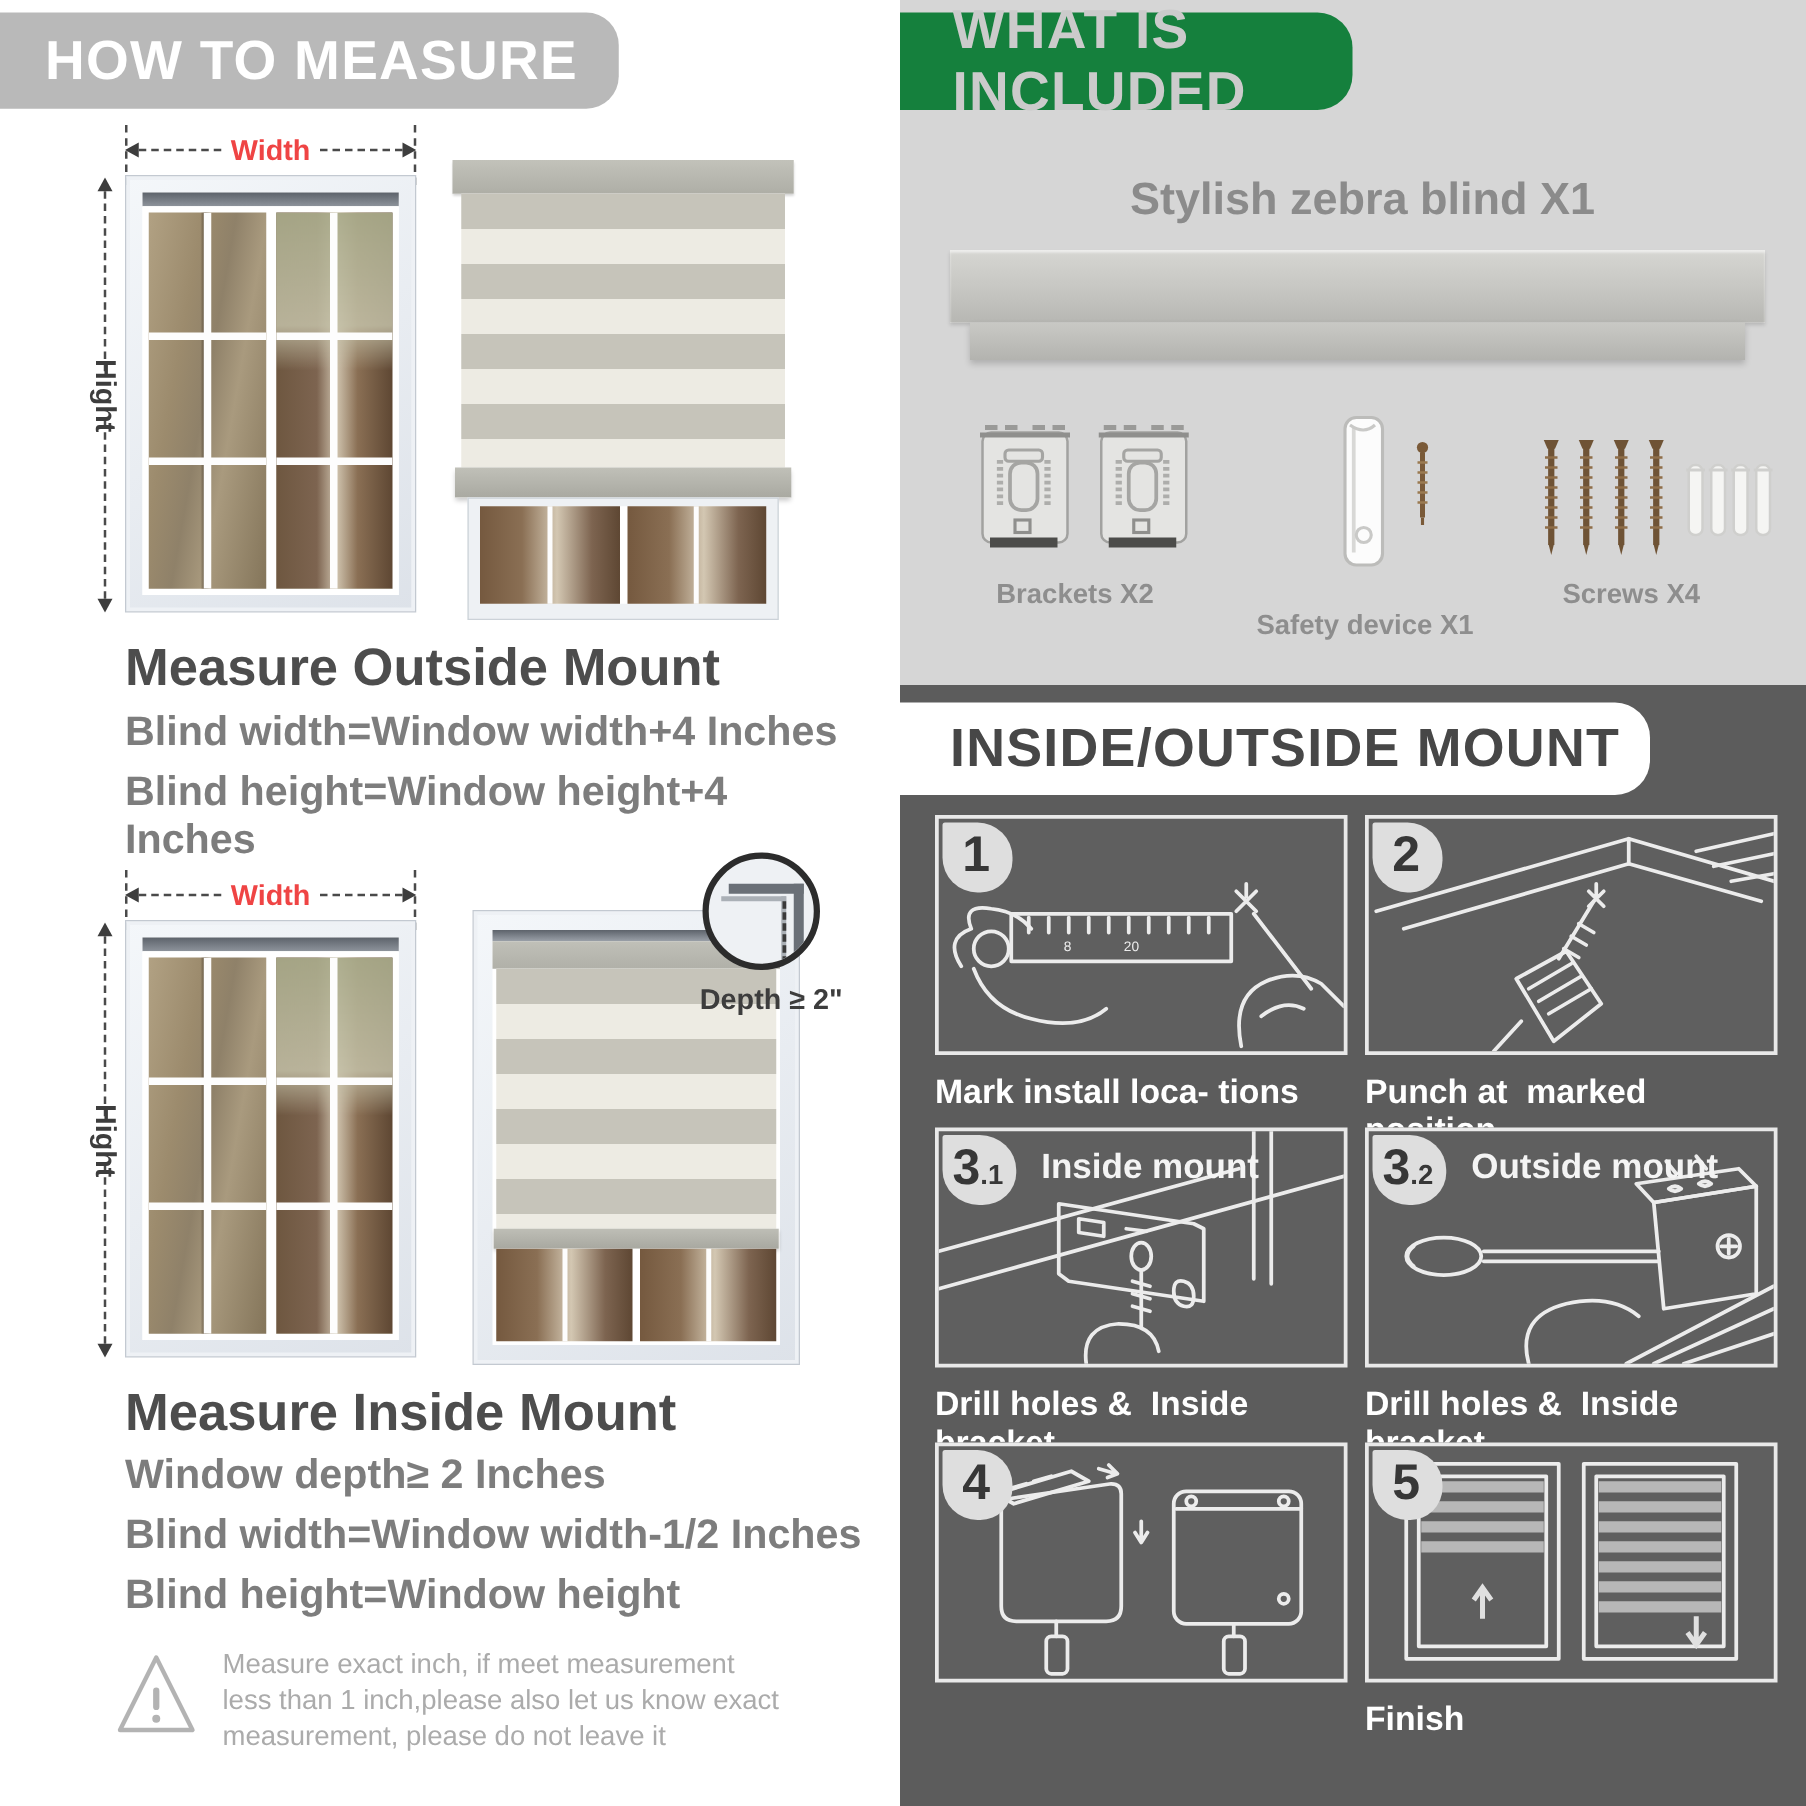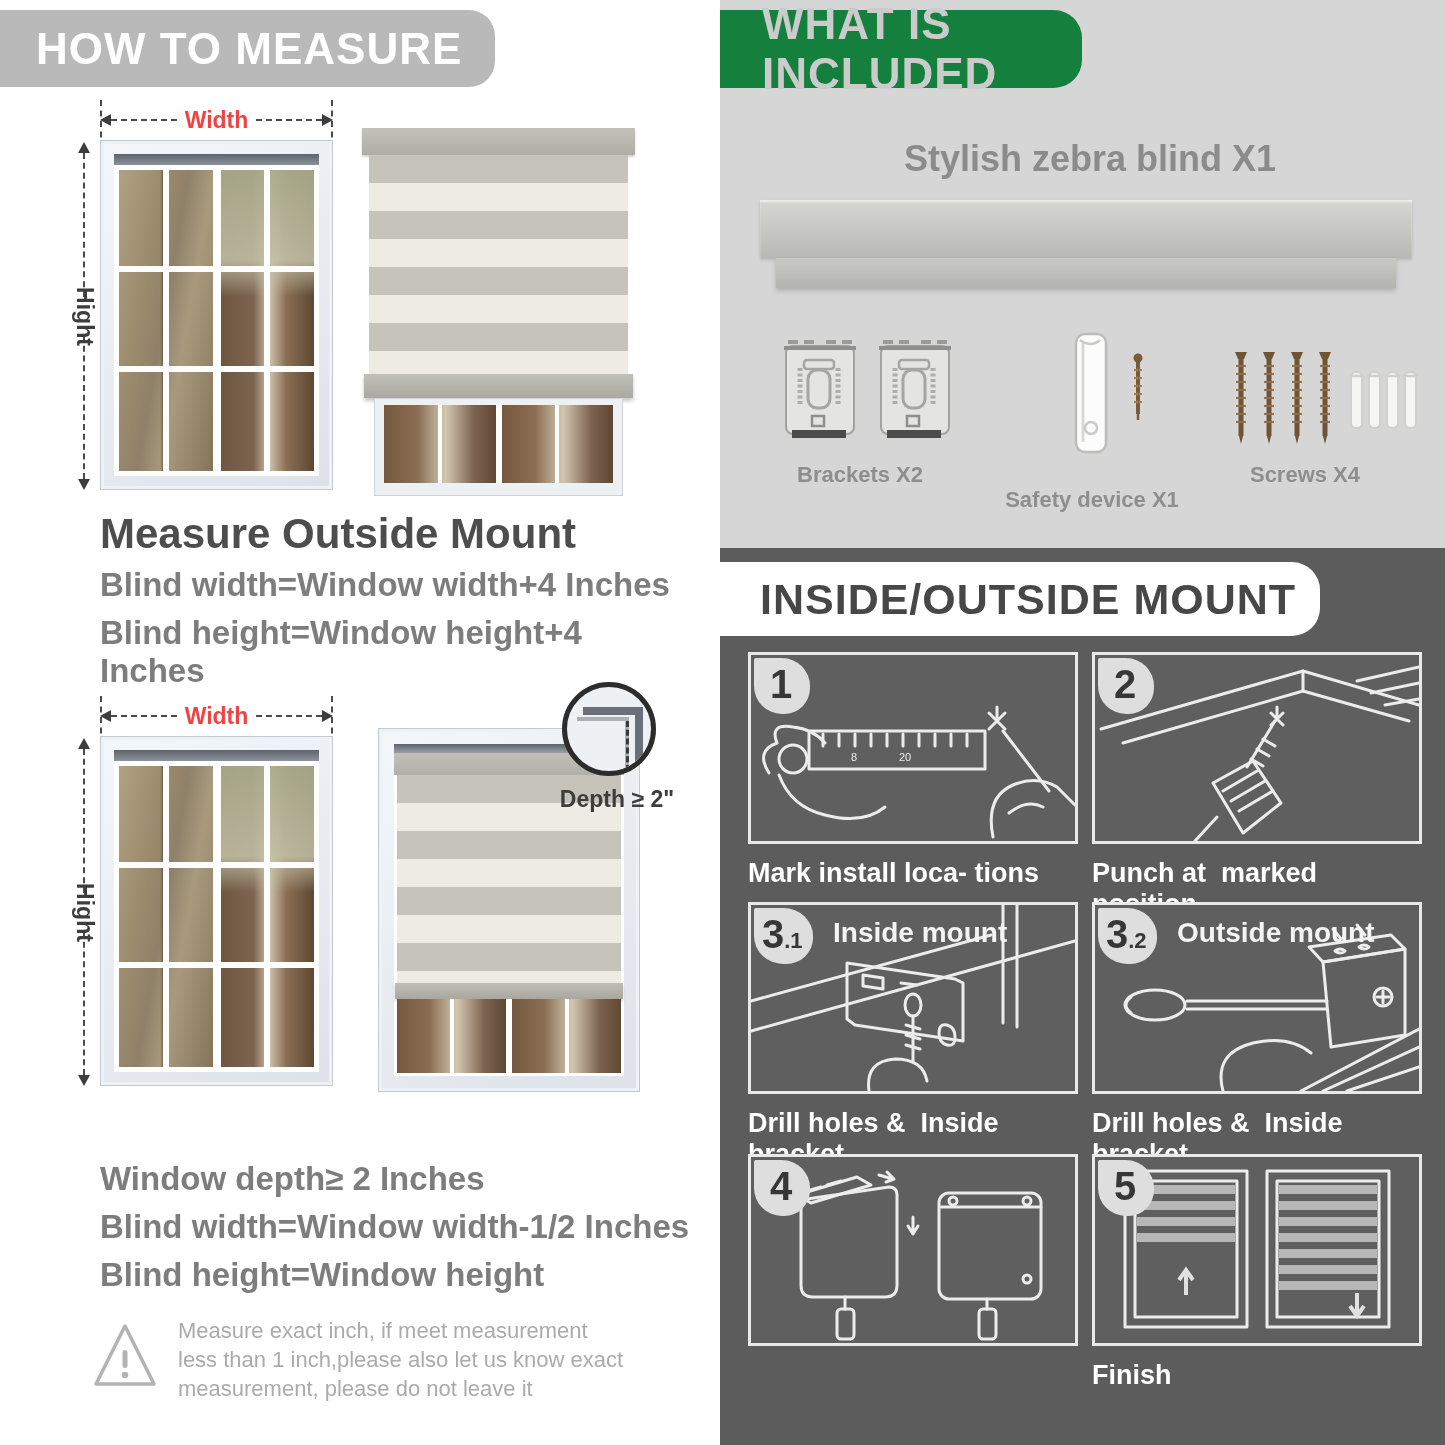--- a/index.html
+++ b/index.html
@@ -240,20 +240,21 @@
       </div>
     </div>
 
     <div class="magnifier" style="left:562px; top:682px;">
       <div class="corner"></div>
       <div class="corner2"></div>
       <div class="dashv"></div>
     </div>
     <div class="depth-label" style="left:552px; top:786px; width:130px; text-align:center;">Depth ≥ 2"</div>
 
+    <div class="m-title" style="left:100px; top:1106px;">Measure Inside Mount</div>
     <div class="m-line" style="left:100px; top:1160px;">Window depth≥ 2 Inches</div>
     <div class="m-line" style="left:100px; top:1208px;">Blind width=Window width-1/2 Inches</div>
     <div class="m-line" style="left:100px; top:1256px;">Blind height=Window height</div>
 
     <div class="warning" style="left:92px; top:1320px;">
       <svg width="66" height="72" viewBox="0 0 66 72">
         <path d="M33 6 L62 64 L4 64 Z" fill="none" stroke="#b3b3b3" stroke-width="3.5" stroke-linejoin="round"></path>
         <rect x="30.5" y="30" width="5" height="18" rx="2.5" fill="#b3b3b3"></rect>
         <circle cx="33" cy="55" r="3.2" fill="#b3b3b3"></circle>
       </svg>

